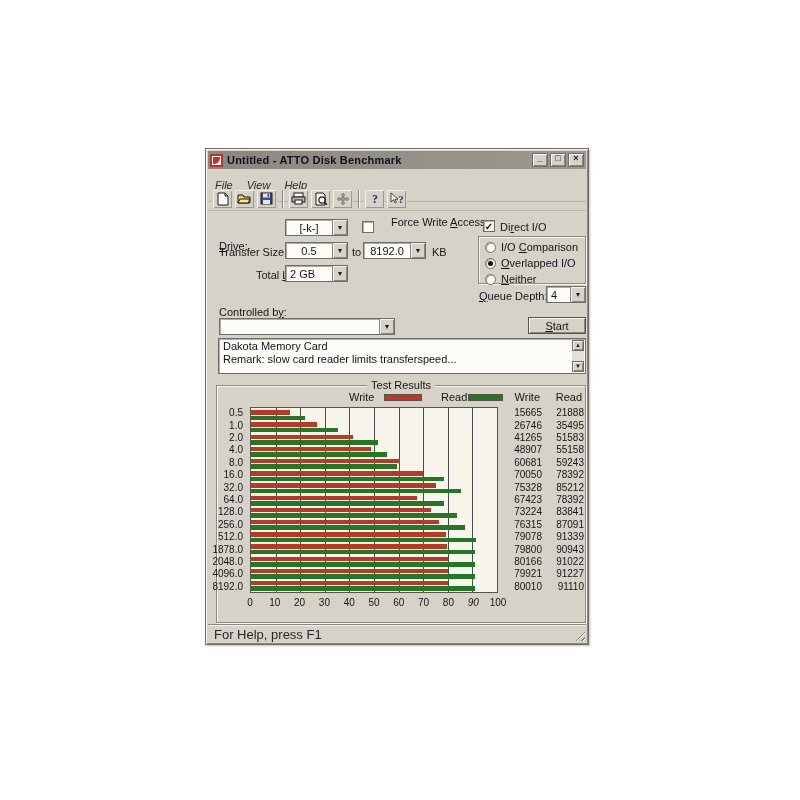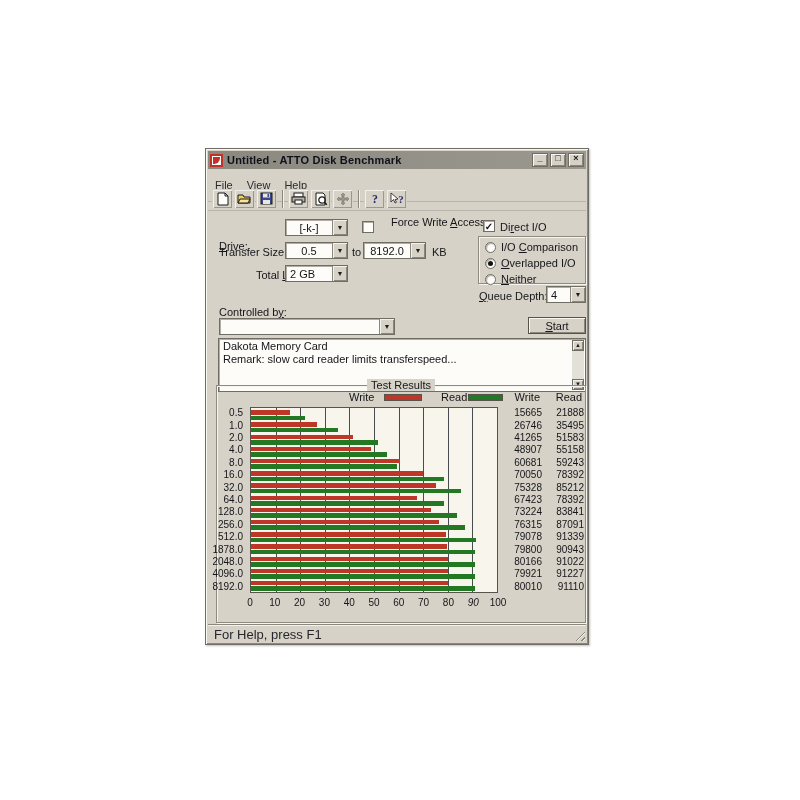--- a/index.html
+++ b/index.html
@@ -22,21 +22,21 @@
   .appicon::after { content:""; position:absolute; left:1px; top:1px; width:7px; height:7px; background:#c03227; border-radius:0 0 6px 0; }
   .title { font-weight:bold; color:#10101c; letter-spacing:.2px; white-space:nowrap; overflow:hidden; flex:1; }
   .winbtns { display:flex; gap:2px; }
   .wbtn {
     width:16px; height:14px; background:#d6d2c7; border:1px solid #6f6d64;
     box-shadow: inset 1px 1px 0 #f8f6f0, inset -1px -1px 0 #8a887e;
     font-size:9px; font-weight:bold; line-height:11px; text-align:center; color:#111; cursor:default;
   }
   .wbtn .g { position:relative; top:-1px; }
 
-  .menubar { position:absolute; left:2px; top:20px; right:2px; height:33px; display:flex; align-items:center; border-bottom:1px solid #b7b4aa; }
+  .menubar { position:absolute; left:2px; top:20px; right:2px; height:33px; display:flex; align-items:center; border-bottom:1px solid #b7b4aa;font-style:italic; }
   .menuitem { padding:1px 7px; color:#2a2a30; }
 
   .toolbar { position:absolute; left:2px; top:38px; right:2px; height:24px; display:flex; align-items:center; padding-left:4px; border-bottom:1px solid #b7b4aa; }
   .tbtn {
     width:21px; height:20px; margin-right:1px; background:#d6d2c7;
     border:1px solid #d6d2c7; display:flex; align-items:center; justify-content:center;
     box-shadow: inset 1px 1px 0 #f1efe9, inset -1px -1px 0 #9a978d;
   }
   .tsep { width:2px; height:18px; margin:0 4px; border-left:1px solid #8a887e; border-right:1px solid #f4f2ec; }
 
@@ -242,21 +242,21 @@
       <span class="drop">▼</span>
     </div>
 
     <span class="lbl" style="left:13px; top:157px;">Controlled b<u>y</u>:</span>
     <div class="combo" style="left:13px; top:169px; width:176px;">
       <span class="val left"></span>
       <span class="drop">▼</span>
     </div>
     <div class="btn" style="left:322px; top:168px; width:58px; height:17px;"><u>S</u>tart</div>
 
-    <div class="commentbox" style="left:12px; top:189px; width:368px; height:54px;">
+    <div class="commentbox" style="left:12px; top:189px; width:368px; height:36px;">
       <div class="line">Dakota Memory Card</div>
       <div class="line">Remark: slow card reader limits transferspeed...</div>
       <div class="vscroll">
         <div class="sbtn">▲</div>
         <div class="sbtn">▼</div>
       </div>
     </div>
 
     <div class="groupbox" style="left:10px; top:236px; width:370px; height:238px;">
       <span class="grouptitle">Test Results</span>

